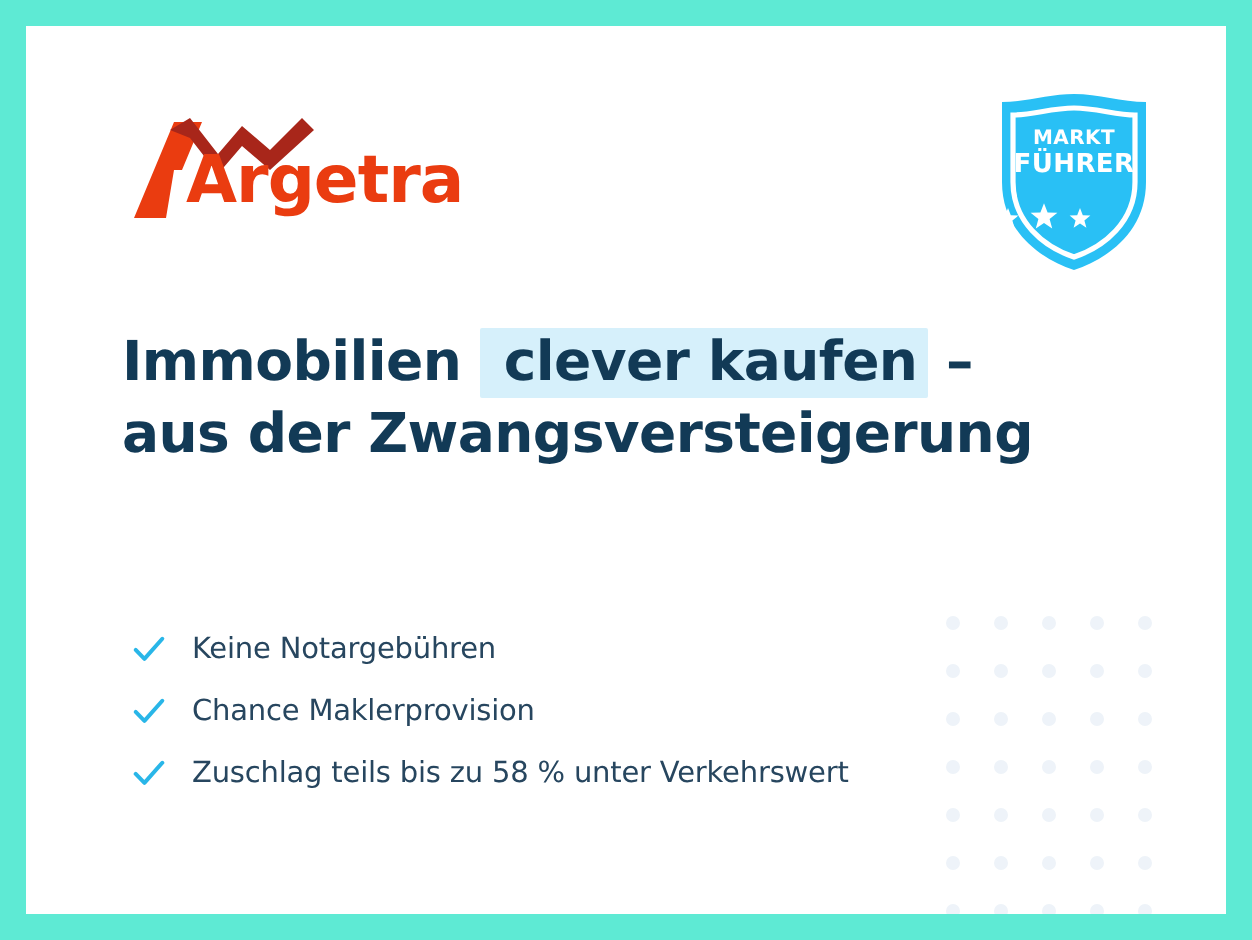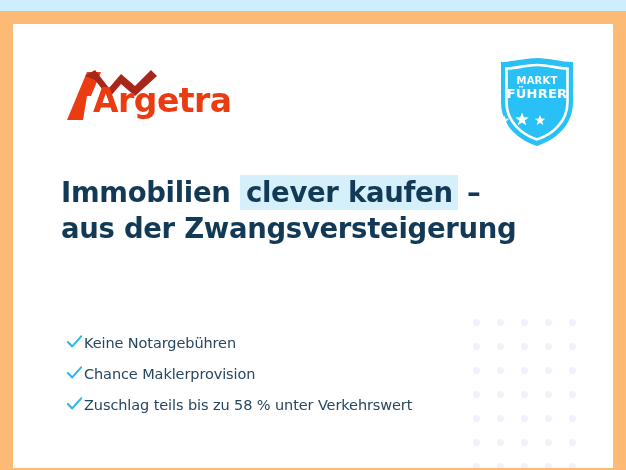--- a/index.html
+++ b/index.html
@@ -3,22 +3,21 @@
 <meta charset="utf-8">
 <style>
   html,body{margin:0;padding:0;}
   body{
     width:626px;height:470px;overflow:hidden;
     background:#cdeefc;
     font-family:"Liberation Sans", sans-serif;
   }
   .frame{
     position:absolute;inset:0;
-    background:#fdba74;
-    margin-top:11px;
+    background:#5eead4;
   }
   .card{
     position:absolute;
     left:13px;top:13px;
     width:600px;height:444px;
     background:#ffffff;
     overflow:hidden;
   }
 
   
@@ -91,21 +90,21 @@
     color:#123a56;
     font-family:"DejaVu Sans", sans-serif;
     font-weight:700;
     font-size:27.5px;
     line-height:1.30;
     letter-spacing:-0.3px;
   }
   .hl-line{display:block;white-space:nowrap;}
   .hl-mark{
     background:#d6f0fb;
-    padding:1px 5px 2px 6px;
+    padding:1px 5px 2px 12px;
     border-radius:1px;
   }
 
   
   .subhead{
     position:absolute;
     left:48px;top:222px;
     width:520px;
     color:#2b4a63;
     font-family:"DejaVu Sans", sans-serif;
@@ -117,21 +116,22 @@
   .sub-line{display:block;white-space:nowrap;}
 
   
   .bullets{
     position:absolute;
     left:52px;top:296px;
     width:470px;
   }
   .bullet{
     display:flex;
-    align-items:flex-end;
+    align-items:center;
+    gap:12px;
     height:31px;
   }
   .check{flex:0 0 auto;width:19px;height:19px;display:block;}
   .bullet-label{
     color:#27465f;
     font-family:"DejaVu Sans", sans-serif;
     font-weight:400;
     font-size:14.5px;
     letter-spacing:-0.1px;
     white-space:nowrap;

